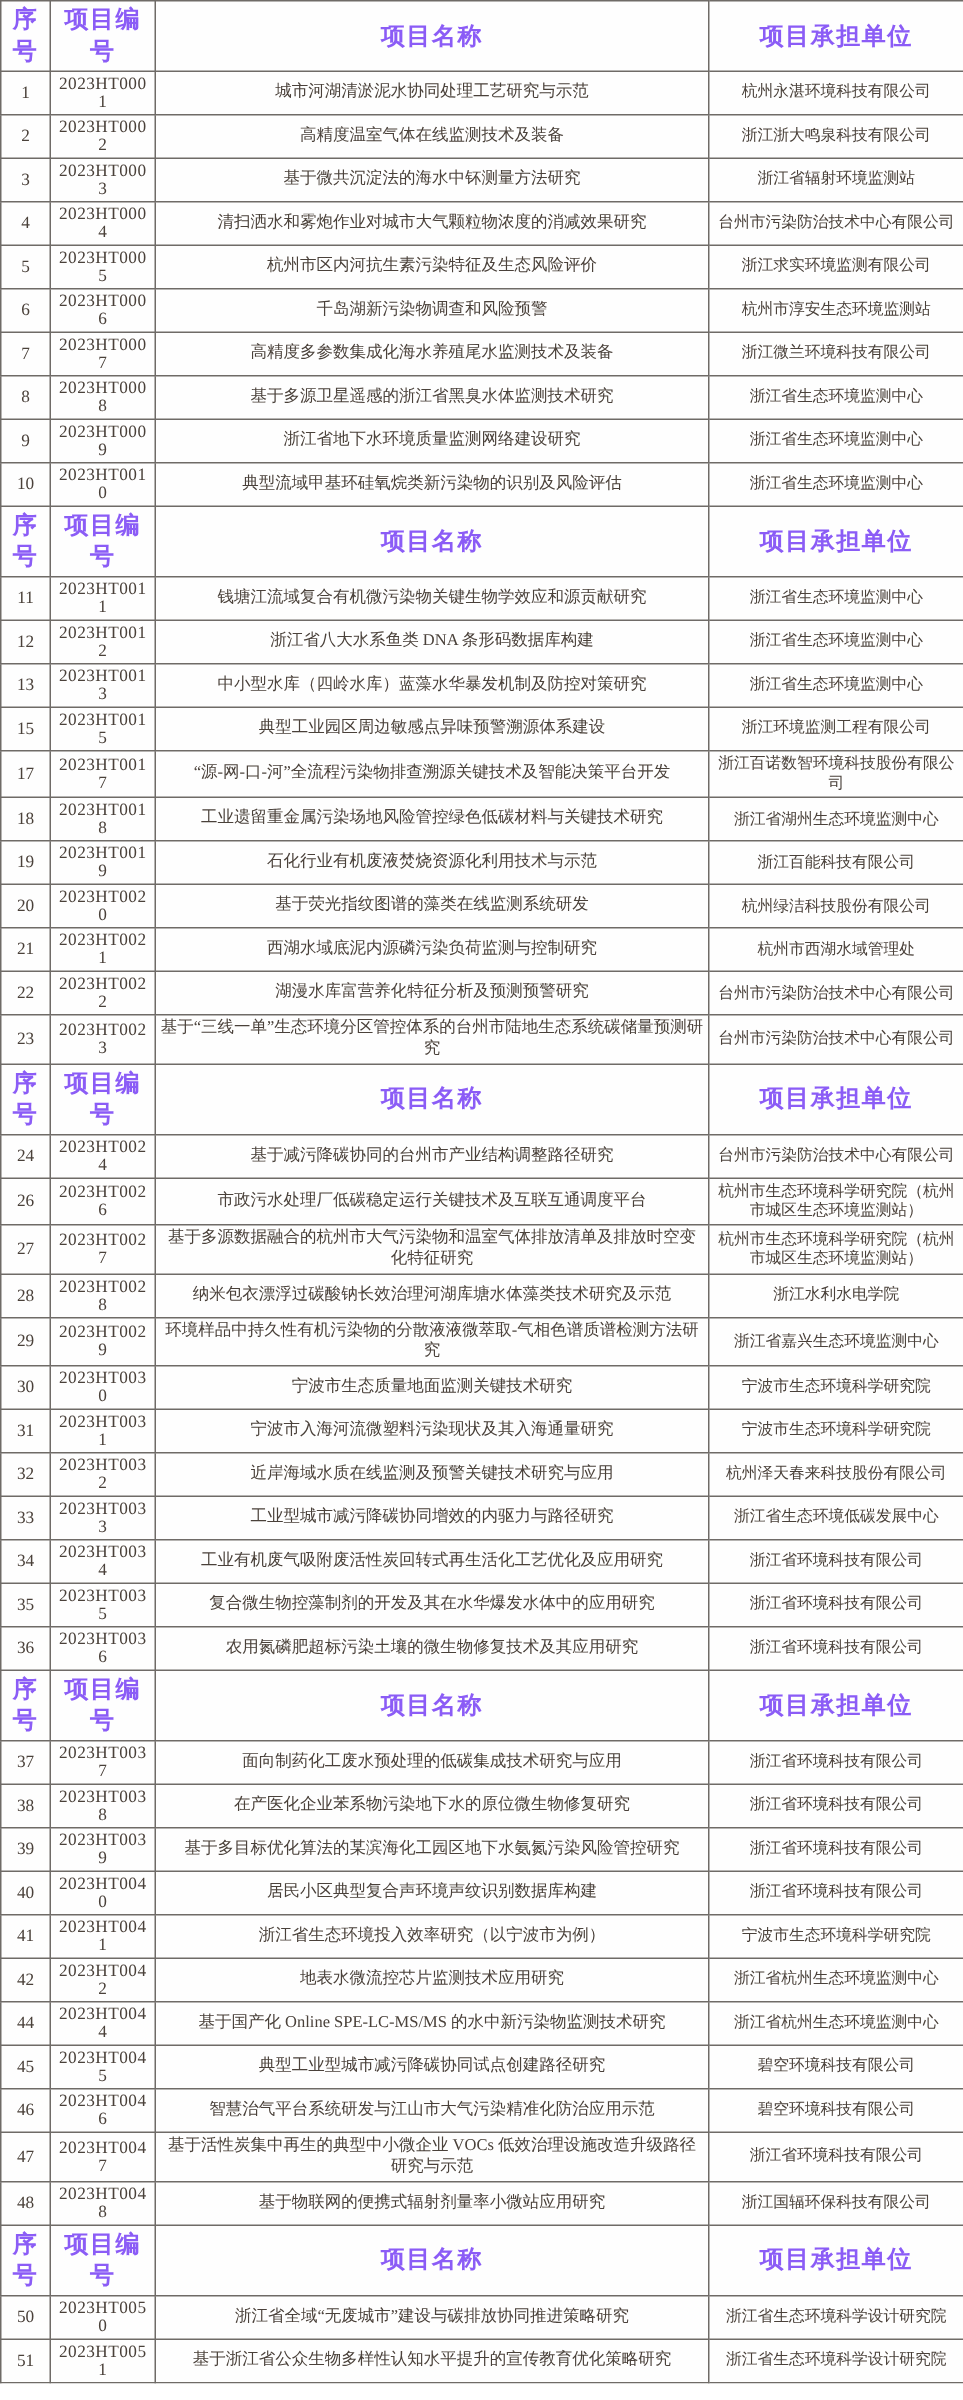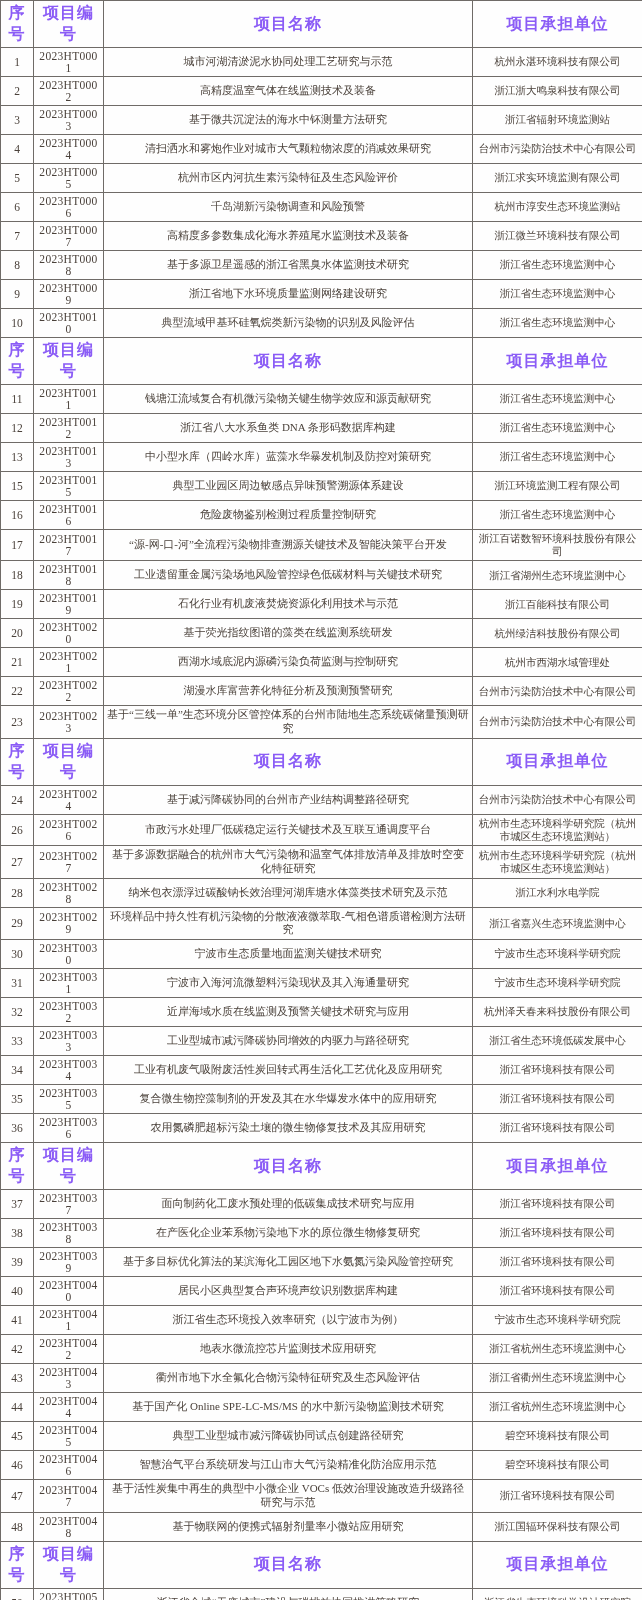--- a/index.html
+++ b/index.html
@@ -142,26 +142,20 @@
         <td class="name">中小型水库（四岭水库）蓝藻水华暴发机制及防控对策研究</td>
         <td class="org">浙江省生态环境监测中心</td>
       </tr>
       <tr class="row">
         <td class="no">15</td>
         <td class="code">2023HT0015</td>
         <td class="name">典型工业园区周边敏感点异味预警溯源体系建设</td>
         <td class="org">浙江环境监测工程有限公司</td>
       </tr>
       <tr class="row">
-        <td class="no">16</td>
-        <td class="code">2023HT0016</td>
-        <td class="name">危险废物鉴别检测过程质量控制研究</td>
-        <td class="org">浙江省生态环境监测中心</td>
-      </tr>
-      <tr class="row">
         <td class="no">17</td>
         <td class="code">2023HT0017</td>
         <td class="name">“源-网-口-河”全流程污染物排查溯源关键技术及智能决策平台开发</td>
         <td class="org">浙江百诺数智环境科技股份有限公司</td>
       </tr>
       <tr class="row">
         <td class="no">18</td>
         <td class="code">2023HT0018</td>
         <td class="name">工业遗留重金属污染场地风险管控绿色低碳材料与关键技术研究</td>
         <td class="org">浙江省湖州生态环境监测中心</td>
@@ -310,26 +304,20 @@
         <td class="name">浙江省生态环境投入效率研究（以宁波市为例）</td>
         <td class="org">宁波市生态环境科学研究院</td>
       </tr>
       <tr class="row">
         <td class="no">42</td>
         <td class="code">2023HT0042</td>
         <td class="name">地表水微流控芯片监测技术应用研究</td>
         <td class="org">浙江省杭州生态环境监测中心</td>
       </tr>
       <tr class="row">
-        <td class="no">43</td>
-        <td class="code">2023HT0043</td>
-        <td class="name">衢州市地下水全氟化合物污染特征研究及生态风险评估</td>
-        <td class="org">浙江省衢州生态环境监测中心</td>
-      </tr>
-      <tr class="row">
         <td class="no">44</td>
         <td class="code">2023HT0044</td>
         <td class="name">基于国产化 Online SPE-LC-MS/MS 的水中新污染物监测技术研究</td>
         <td class="org">浙江省杭州生态环境监测中心</td>
       </tr>
       <tr class="row">
         <td class="no">45</td>
         <td class="code">2023HT0045</td>
         <td class="name">典型工业型城市减污降碳协同试点创建路径研究</td>
         <td class="org">碧空环境科技有限公司</td>

